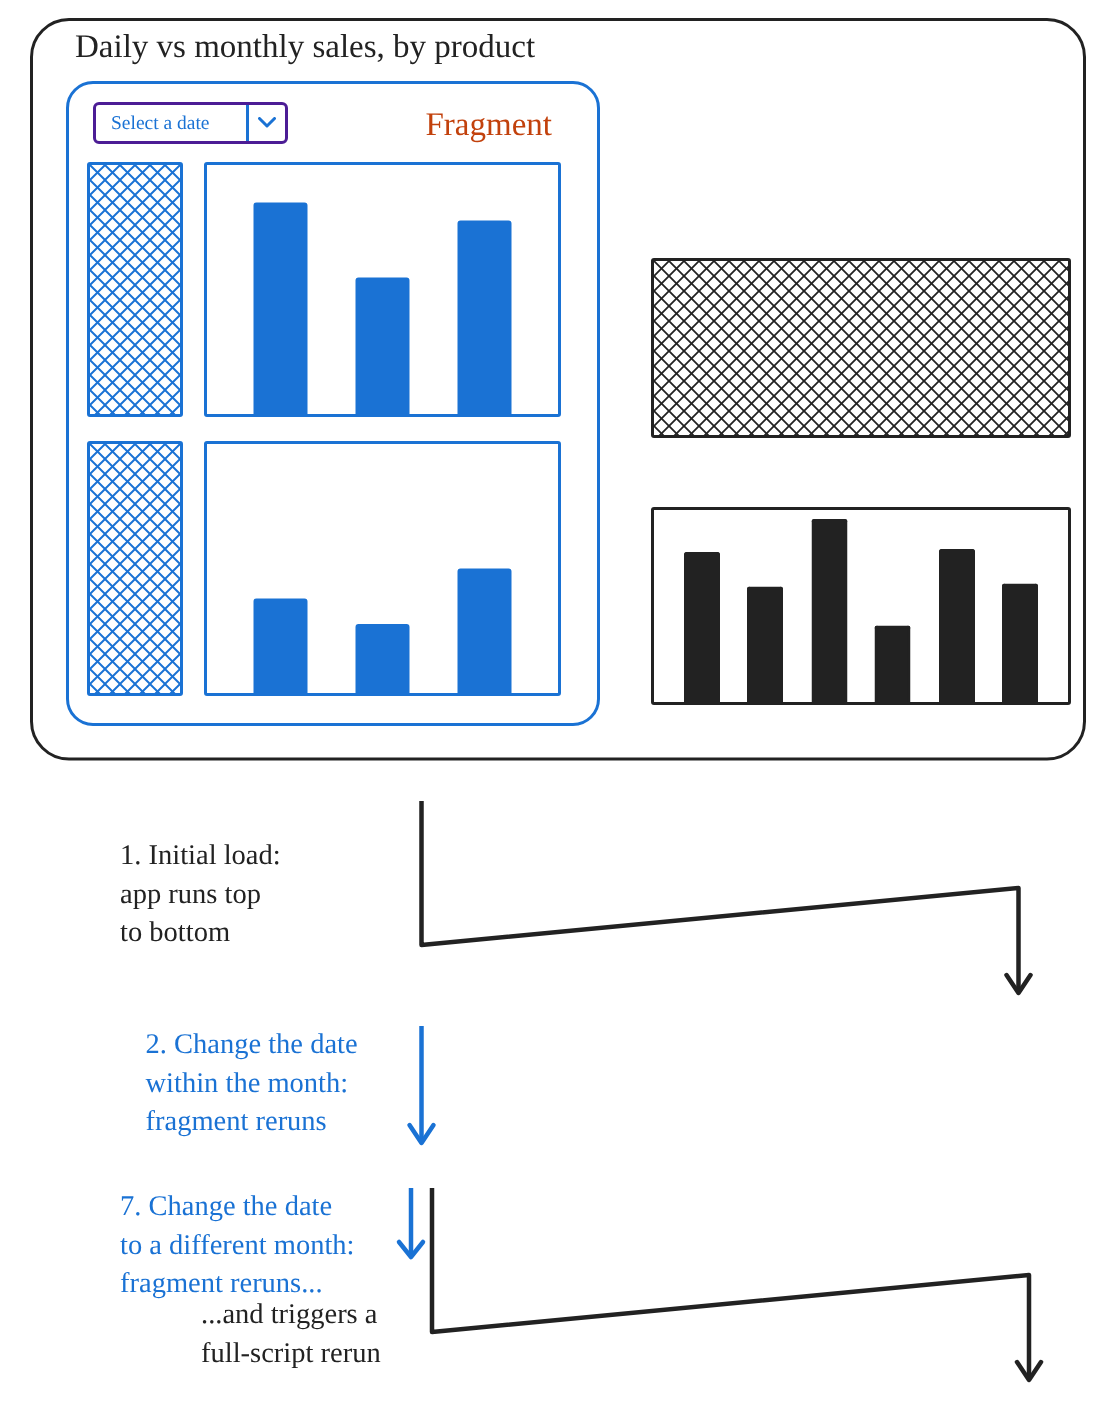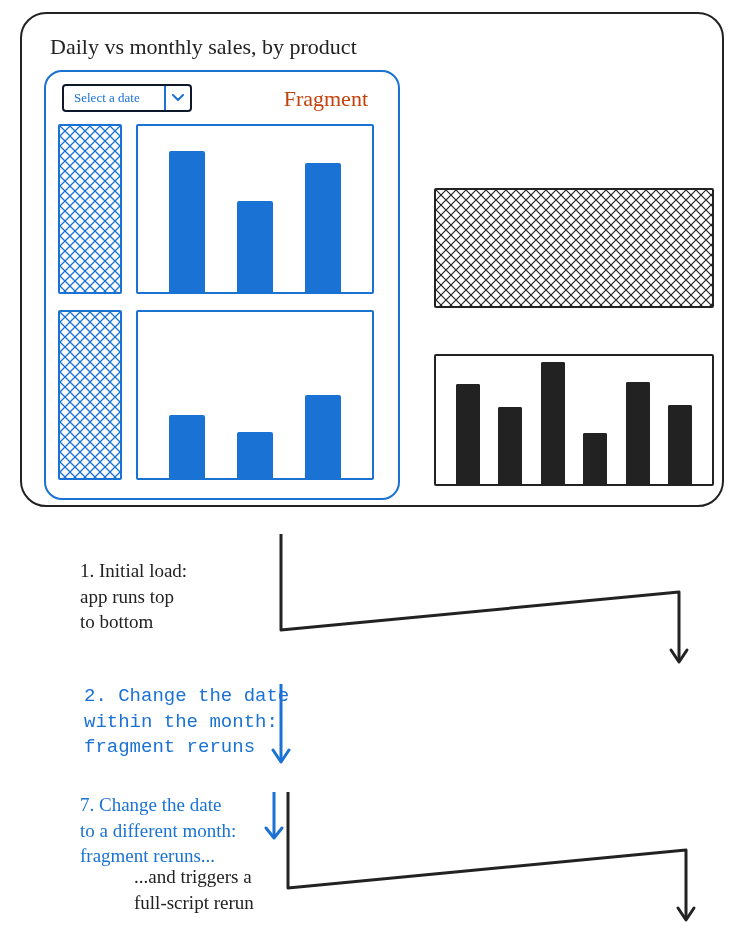--- a/index.html
+++ b/index.html
@@ -14,21 +14,21 @@
     position: relative;
   }
   .app-window {
     position: absolute;
     left: 20px;
     top: 12px;
     width: 704px;
     height: 495px;
     border: 2px solid #222;
     border-radius: 26px;
-    padding: 16px 22px 22px 22px;
+    padding: 0 22px 22px 22px;
   }
   .page-title {
     font-size: 22px;
     margin: 4px 0 10px 6px;
   }
   .row-top {
     position: relative;
     height: 430px;
   }
   .fragment-box {
@@ -44,21 +44,21 @@
   .frag-label {
     position: absolute;
     top: 14px;
     right: 30px;
     color: #c2410c;
     font-size: 22px;
   }
   .select-wrap {
     display: inline-flex;
     align-items: center;
-    border: 2px solid #0f172a;
+    border: 2px solid #4c1d95;
     border-radius: 4px;
     height: 28px;
     padding: 0 0 0 10px;
     color: #1a72d4;
     font-size: 13px;
     margin: 2px 0 12px 4px;
     background: #fff;
   }
   .select-text { padding-right: 24px; }
   .select-caret {
@@ -221,21 +221,21 @@
 <div class="steps">
 
   <div class="step-text black-text" style="position:absolute; left:0; top:14px; width:170px;margin-top:12px;">1. Initial load:
 app runs top
 to bottom</div>
   <svg class="arrow" style="left:195px; top:0; width:420px; height:140px;">
     <path d="M6 2 L6 98 L404 60 L404 128" fill="none" stroke="#222" stroke-width="3" stroke-linejoin="round"></path>
     <path d="M396 118 L404 130 L412 118" fill="none" stroke="#222" stroke-width="3" stroke-linecap="round" stroke-linejoin="round"></path>
   </svg>
 
-  <div class="step-text blue-text" style="position:absolute; left:4px; top:152px; width:210px;font-family:Liberation Mono, monospace;">2. Change the date
+  <div class="step-text blue-text" style="position:absolute; left:17px; top:152px; width:210px;">2. Change the date
 within the month:
 fragment reruns</div>
   <svg class="arrow" style="left:195px; top:150px; width:40px; height:90px;">
     <path d="M6 2 L6 78" fill="none" stroke="#1a72d4" stroke-width="3"></path>
     <path d="M-2 68 L6 80 L14 68" fill="none" stroke="#1a72d4" stroke-width="3" stroke-linecap="round" stroke-linejoin="round"></path>
   </svg>
 
   <div class="step-text blue-text" style="position:absolute; left:0; top:260px; width:230px;">7. Change the date
 to a different month:
 fragment reruns...</div>

